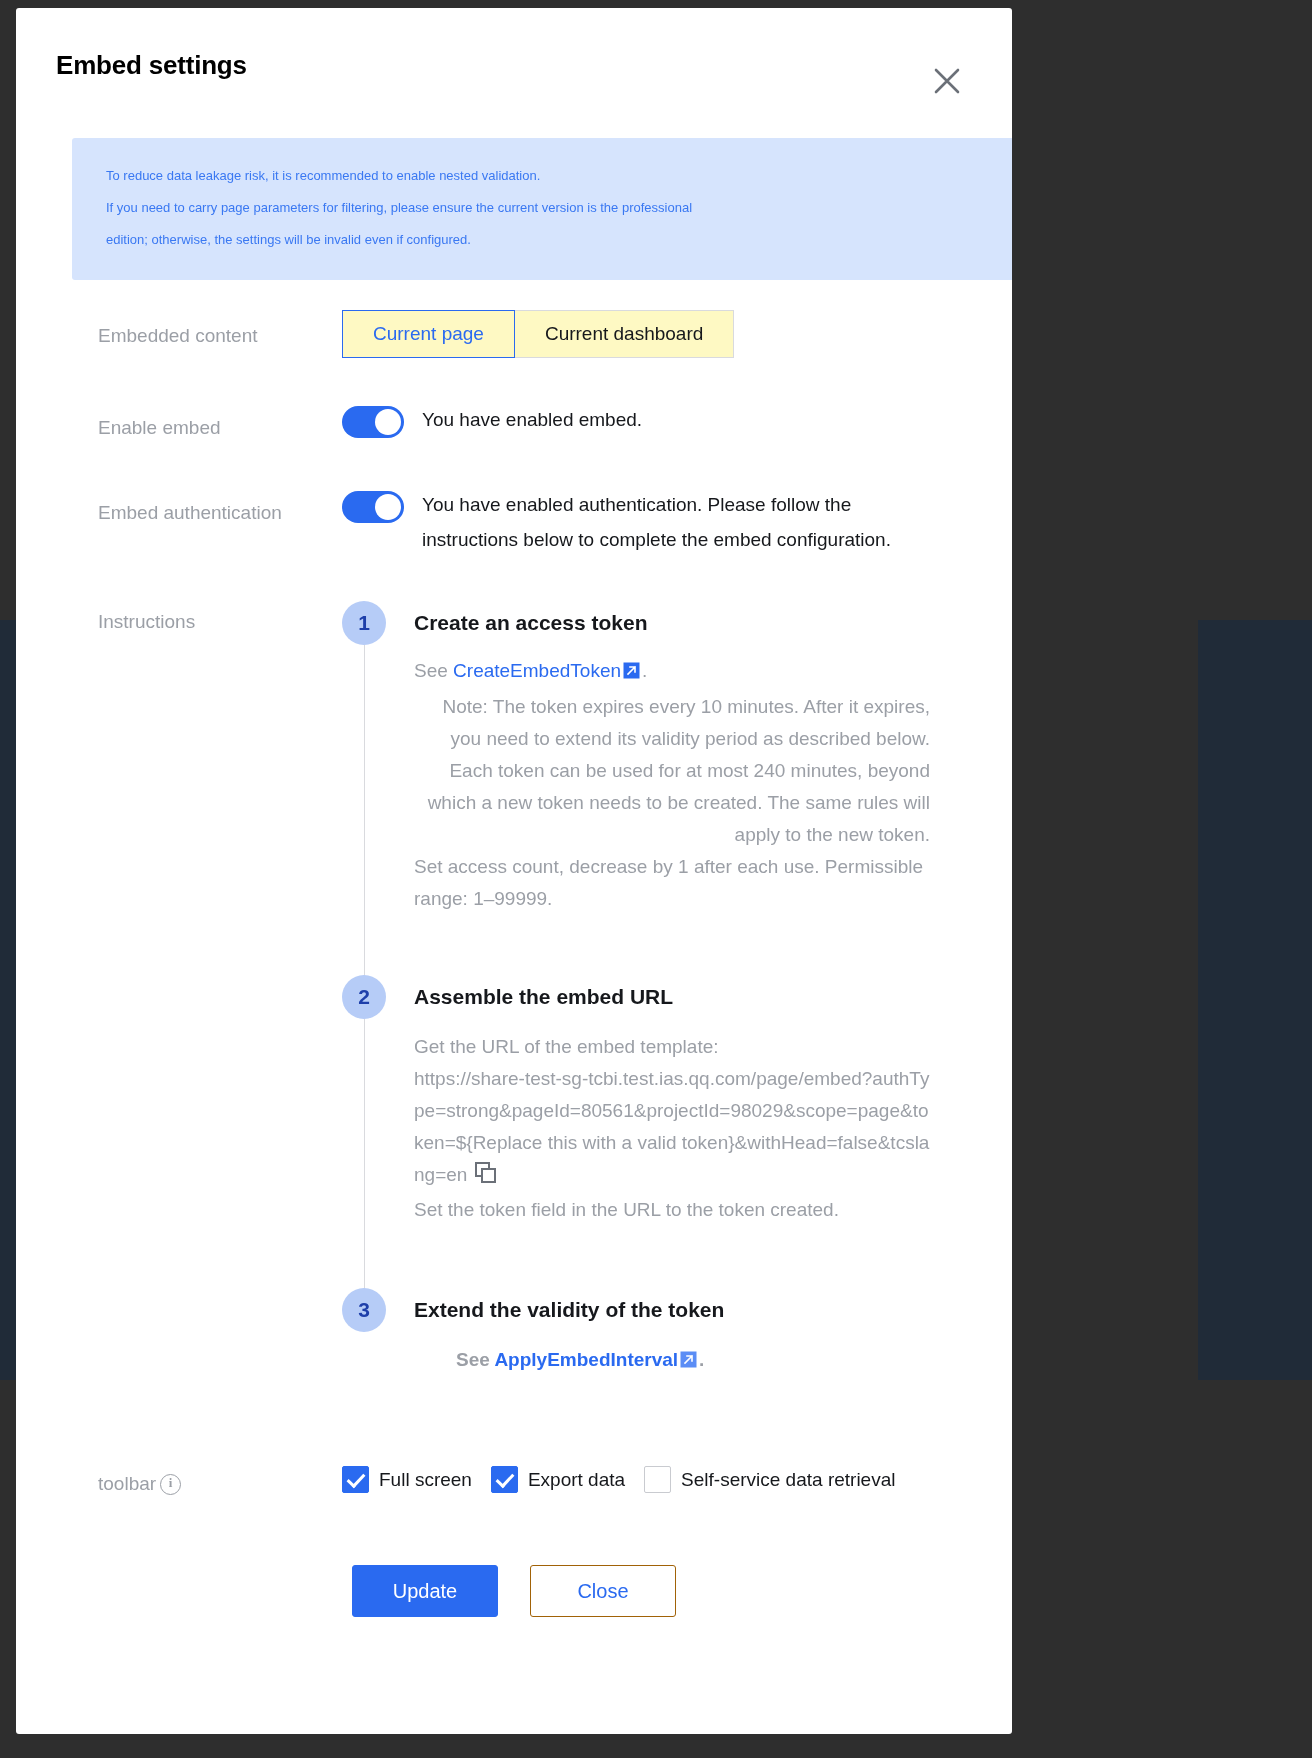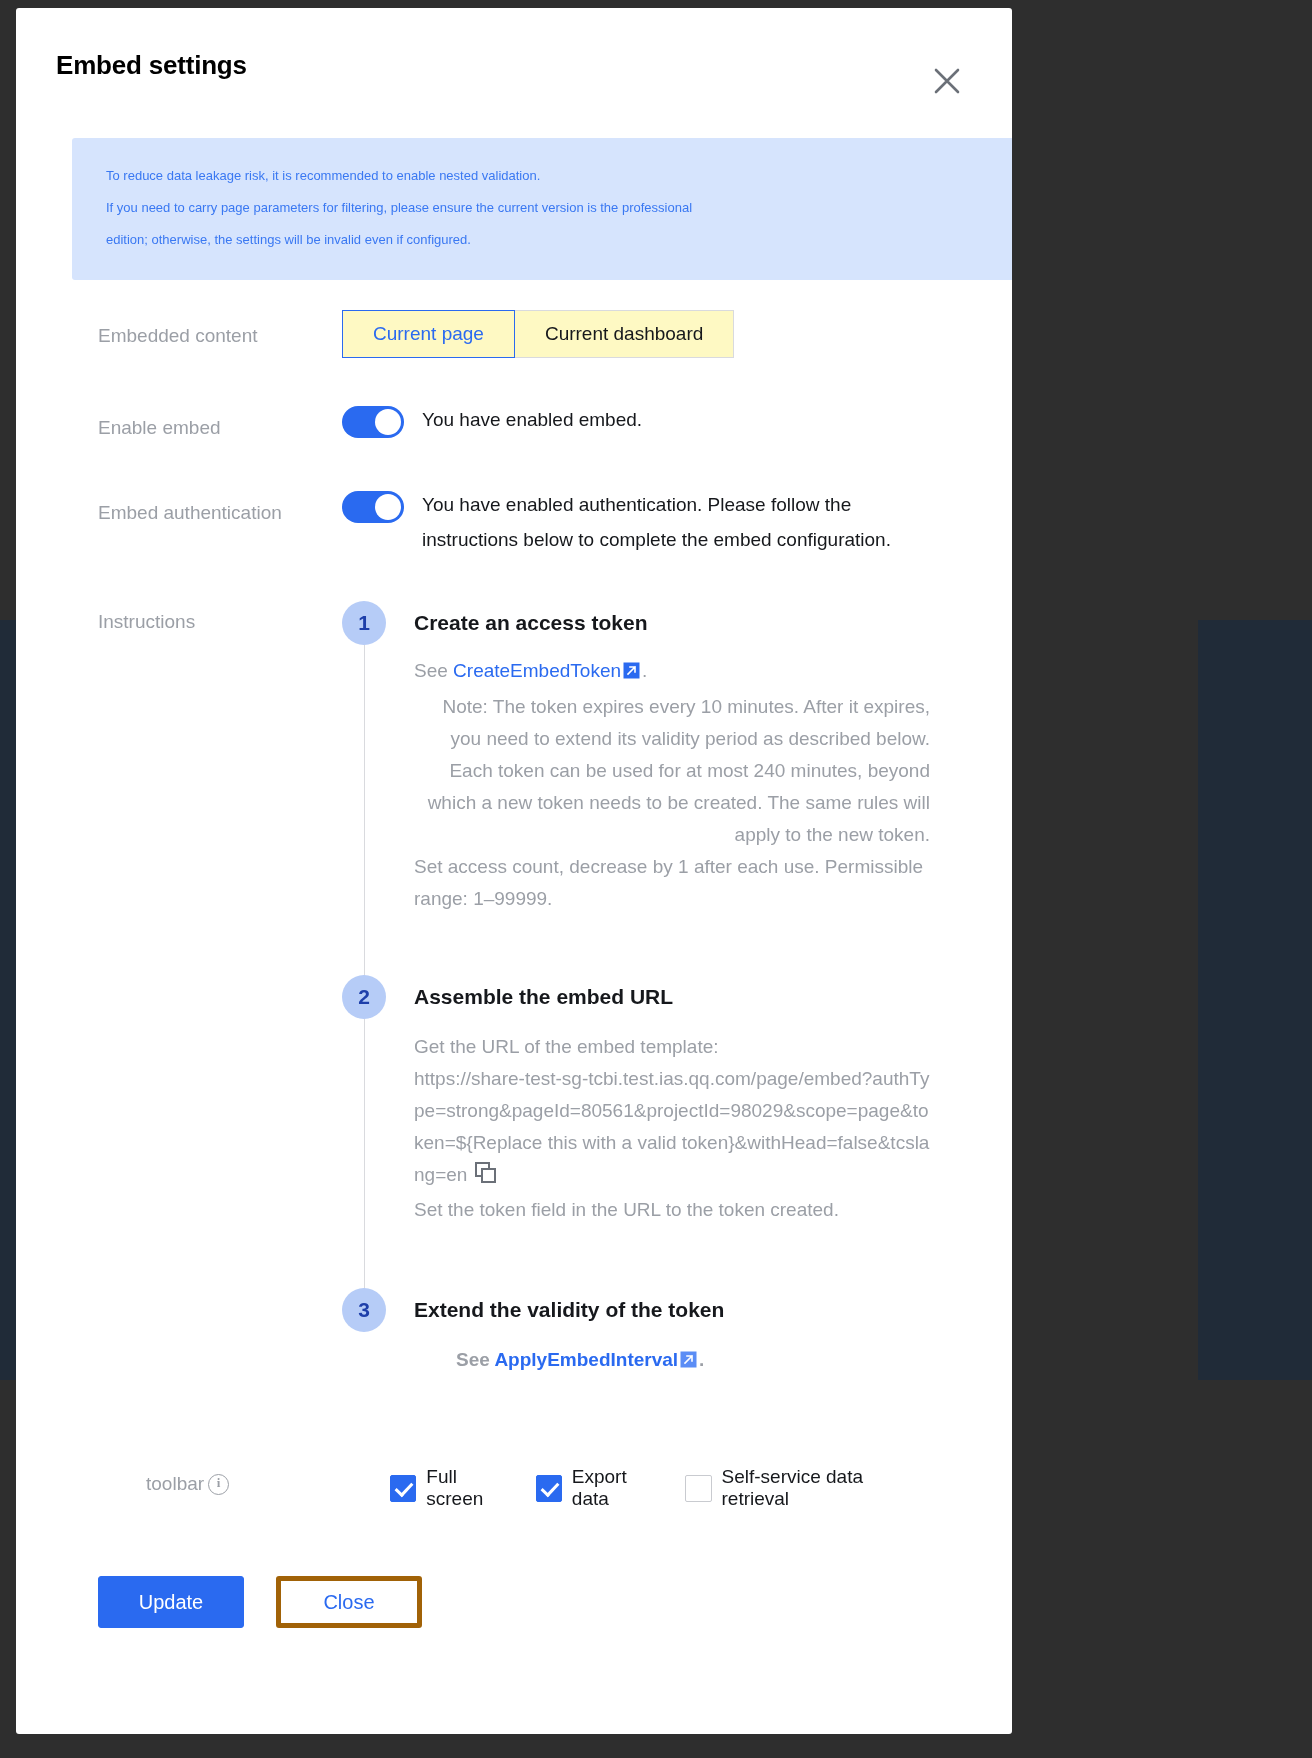--- a/index.html
+++ b/index.html
@@ -91,21 +91,20 @@
     color: #9b9fa6;
     font-size: 19px;
     line-height: 30px;
     padding-top: 11px;
     box-sizing: border-box;
   }
   .row-label.with-info {
     display: flex;
     align-items: center;
     gap: 4px;
-    margin-left: 48px;
   }
   .info-icon {
     display: inline-block;
     width: 19px; height: 19px;
     border: 1.6px solid #9b9fa6;
     border-radius: 50%;
     color: #9b9fa6;
     font-size: 13px;
     line-height: 16px;
     text-align: center;
@@ -258,21 +257,21 @@
     border-width: 0 3px 3px 0;
     transform: rotate(43deg);
   }
   .check-label {
     font-size: 19px;
     color: #16181c;
   }
 
   .footer {
     display: flex;
-    justify-content: flex-start;
+    justify-content: center;
     gap: 32px;
     margin-top: 66px;
     padding-bottom: 40px;
   }
   .btn {
     height: 52px;
     min-width: 146px;
     display: flex;
     align-items: center;
     justify-content: center;
@@ -282,21 +281,21 @@
     box-sizing: border-box;
   }
   .btn-primary {
     background: #2a6af0;
     color: #ffffff;
     border: 1px solid #2a6af0;
   }
   .btn-secondary {
     background: #ffffff;
     color: #2a6af0;
-    border: 5px solid #a16207;
+    border: 1px solid #a16207;
   }
 </style>
 </head>
 <body>
 
 <div class="page-backdrop">
   <div class="backdrop-strip" style="left:1198px; top:620px; width:114px; height:760px;"></div>
   <div class="backdrop-strip" style="left:0px; top:620px; width:16px; height:760px;"></div>
 </div>
 

